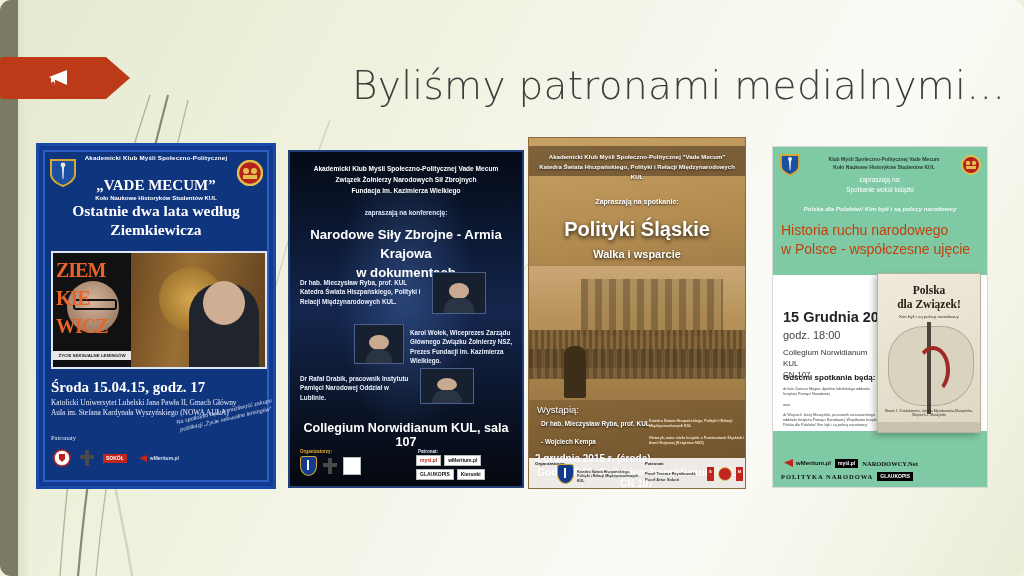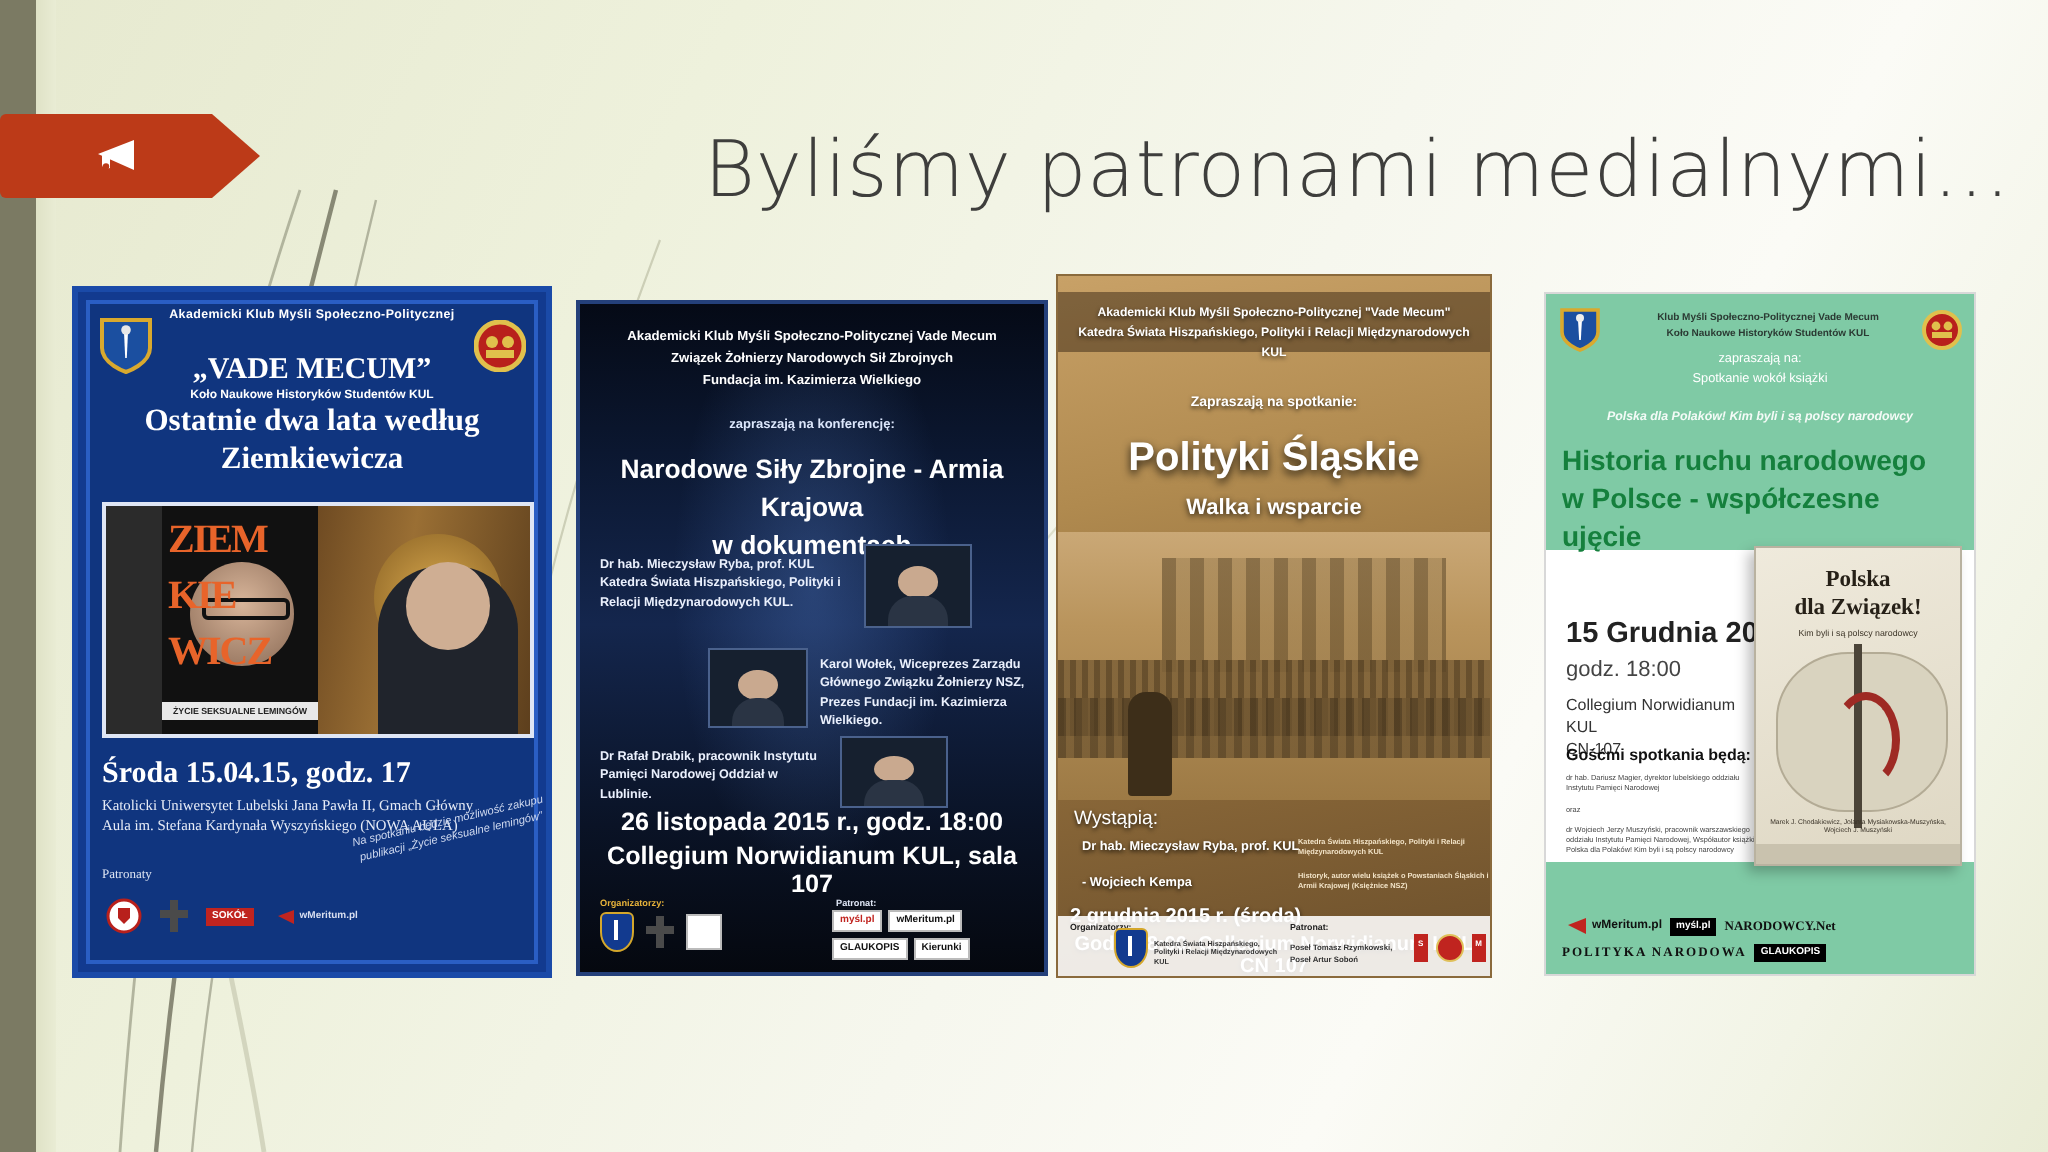--- a/index.html
+++ b/index.html
@@ -5,20 +5,21 @@
 <style>
   html,body{margin:0;padding:0;}
   body{
     width:1024px;height:576px;overflow:hidden;
     font-family:"Liberation Sans", sans-serif;
     background:#eef0dc;
   }
   .slide{
     position:relative;width:1024px;height:576px;overflow:hidden;
     background:linear-gradient(118deg,#e6e9cf 0%,#eef1dc 28%,#f6f7ee 55%,#fbfbf6 72%,#f2f4e6 88%,#e9ecd5 100%);
+    border-radius:11px;
   }
   
   .left-stripe{
     position:absolute;left:0;top:0;width:18px;height:576px;
     background:#7b7a63;
   }
   .left-stripe-inner{
     position:absolute;left:18px;top:0;width:10px;height:576px;
     background:linear-gradient(90deg,#dfe2c6,#e9ecd4);
   }
@@ -52,21 +53,21 @@
     border:3px solid #1a4aa8;box-sizing:border-box;}
   .p1-inner{position:absolute;left:4px;top:4px;right:4px;bottom:4px;
     border:2px solid #2a5ec4;box-sizing:border-box;background:#10357f;}
   .p1-head{position:absolute;left:8px;top:8px;right:8px;text-align:center;color:#fff;}
   .p1-org1{font-size:6.2px;font-weight:bold;letter-spacing:.2px;}
   .p1-vade{font-size:15px;font-weight:bold;font-family:"Liberation Serif",serif;margin-top:16px;}
   .p1-org2{font-size:6px;font-weight:bold;margin-top:1px;}
   .p1-title{position:absolute;left:6px;top:55px;right:6px;text-align:center;color:#fff;
     font-family:"Liberation Serif",serif;font-weight:bold;font-size:15.5px;line-height:19px;}
   .p1-imgs{position:absolute;left:12px;top:105px;width:216px;height:118px;background:#2b2b2b;
-    border:2px solid #dfe6f5;box-sizing:border-box;display:flex;padding-left:28px;}
+    border:2px solid #dfe6f5;box-sizing:border-box;display:flex;}
   .p1-book{width:78px;height:100%;position:relative;background:#111;overflow:hidden;}
   .p1-book .bk-word{position:absolute;left:3px;color:#e8642a;font-weight:bold;
     font-family:"Liberation Serif",serif;font-size:20px;letter-spacing:-1px;}
   .p1-book .face{position:absolute;left:14px;top:28px;width:52px;height:52px;border-radius:50%;
     background:radial-gradient(circle at 50% 40%,#d8b59a,#8a6a55);}
   .p1-book .glasses{position:absolute;left:20px;top:46px;width:40px;height:7px;
     border:2px solid #111;border-radius:3px;}
   .p1-book .strip{position:absolute;left:0;bottom:7px;width:100%;height:9px;background:#e8e8e8;
     font-size:4.4px;color:#222;text-align:center;line-height:9px;font-weight:bold;}
   .p1-photo{flex:1;position:relative;background:linear-gradient(100deg,#6e4a22,#9a6f34 40%,#5d3f1d);}
@@ -158,21 +159,21 @@
   #poster4{left:772px;top:146px;width:216px;height:342px;background:#ffffff;
     border:1px solid #d8d8d8;box-sizing:border-box;}
   .p4-green{position:absolute;left:0;top:0;width:100%;height:128px;background:#7fcaa5;}
   .p4-greenfoot{position:absolute;left:0;bottom:0;width:100%;height:56px;background:#7fcaa5;}
   .p4-head{position:absolute;left:34px;top:8px;right:26px;text-align:center;color:#2b3a33;
     font-size:5px;line-height:8px;font-weight:bold;}
   .p4-invite{position:absolute;left:10px;top:28px;right:10px;text-align:center;color:#ffffff;
     font-size:6.4px;line-height:10px;}
   .p4-bookline{position:absolute;left:6px;top:58px;right:6px;text-align:center;color:#f4fbf7;
     font-size:6.2px;font-style:italic;font-weight:bold;}
-  .p4-title{position:absolute;left:8px;top:74px;right:8px;color:#15803d;font-weight:bold;
+  .p4-title{position:absolute;left:8px;top:74px;right:8px;color:#c2410c;font-weight:normal;
     font-size:14px;line-height:19px;}
   .p4-date{position:absolute;left:10px;top:162px;color:#222;font-size:14.5px;font-weight:bold;}
   .p4-time{position:absolute;left:10px;top:182px;color:#444;font-size:11px;}
   .p4-place{position:absolute;left:10px;top:200px;width:100px;color:#333;font-size:8px;line-height:11px;}
   .p4-guestsLbl{position:absolute;left:10px;top:226px;color:#111;font-size:8px;font-weight:bold;}
   .p4-guests{position:absolute;left:10px;top:240px;width:100px;color:#444;font-size:3.7px;line-height:5.2px;}
   .p4-book{position:absolute;right:6px;top:126px;width:104px;height:160px;
     background:linear-gradient(160deg,#efeadc,#ded7c3);border:1px solid #b9b2a0;box-sizing:border-box;
     box-shadow:-3px 3px 6px rgba(0,0,0,.25);overflow:hidden;}
   .p4-book-t{position:absolute;left:4px;top:9px;right:4px;text-align:center;color:#262017;
@@ -318,21 +319,20 @@
         <div class="b"></div>
     </div>
     <div class="p2-sp" style="left:120px;top:176px;width:106px">Karol Wołek, Wiceprezes Zarządu Głównego Związku Żołnierzy NSZ, Prezes Fundacji im. Kazimierza Wielkiego.</div>
 
     <div class="p2-sp" style="left:10px;top:222px;width:116px">Dr Rafał Drabik, pracownik Instytutu Pamięci Narodowej Oddział w Lublinie.</div>
     <div class="p2-thumb" style="left:130px;top:216px;width:54px;height:36px">
       <div class="h"></div>
         <div class="b"></div>
     </div>
 
-    <div class="p2-date">26 listopada 2015 r., godz. 18:00</div>
     <div class="p2-place">Collegium Norwidianum KUL, sala 107</div>
 
     <div class="p2-orgLbl">Organizatorzy:</div>
     <div class="p2-patLbl">Patronat:</div>
 
     <div class="p2-orgLogos">
       <div class="shield"></div>
       <div class="cross"></div>
       <div class="sq-white"></div>
     </div>

